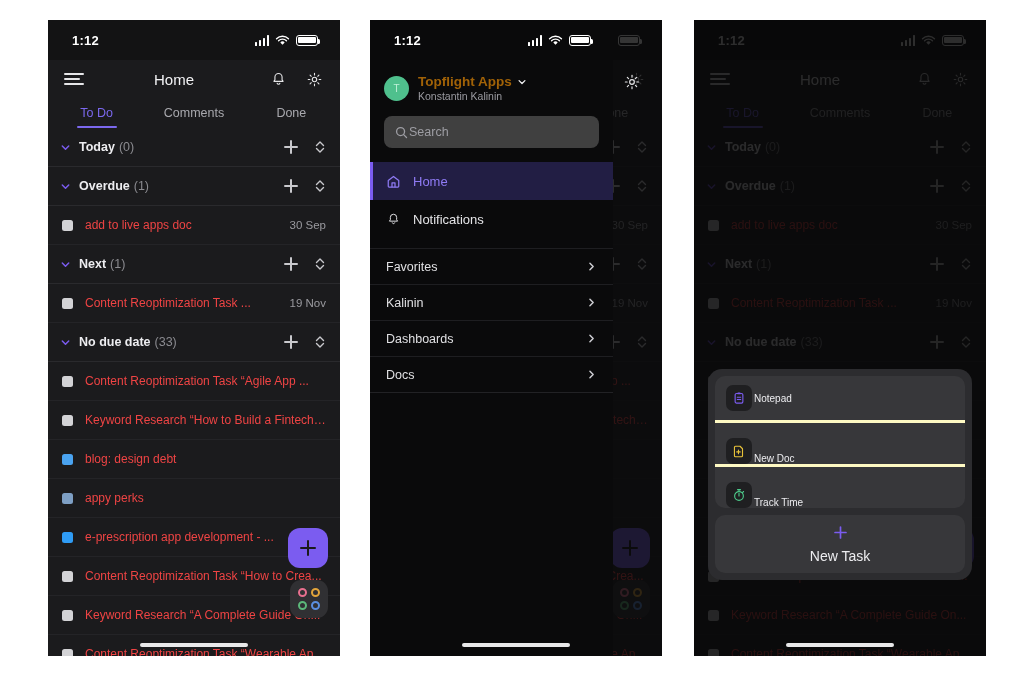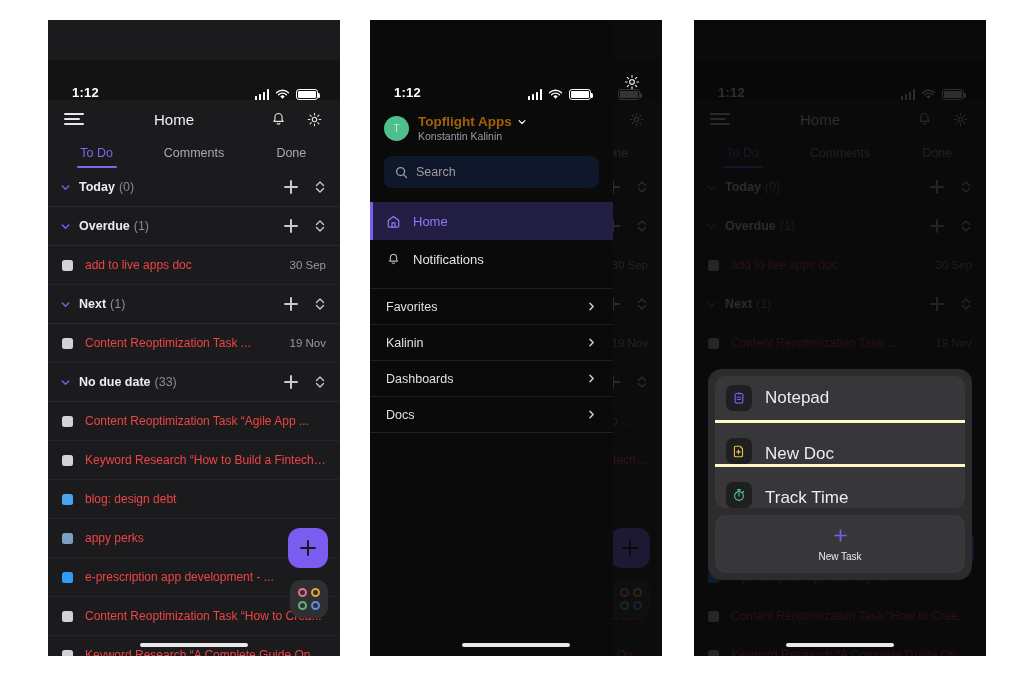--- a/index.html
+++ b/index.html
@@ -22,24 +22,23 @@
     background: #1b1b1d;
     overflow: hidden;
   }
   #phone-1 { left: 48px; }
   #phone-2 { left: 370px; }
   #phone-3 { left: 694px; }
 
   
   .statusbar {
     height: 40px;
-    display: flex; align-items: flex-end; justify-content: space-between;
+    display: flex; align-items: center; justify-content: space-between;
     padding: 0 22px 0 24px;
     background: #131314;
-    margin-top: 40px;
   }
   .status-time { color: #fff; font-size: 13px; font-weight: bold; letter-spacing: .2px; }
   .status-icons { display: flex; align-items: center; gap: 6px; }
   .ic-cell { display:flex; align-items:flex-end; gap:1.5px; height:11px; }
   .ic-cell i { display:block; width:2.5px; background:#fff; border-radius:.5px; }
   .ic-cell i:nth-child(1){height:4px;} .ic-cell i:nth-child(2){height:6px;}
   .ic-cell i:nth-child(3){height:8px;} .ic-cell i:nth-child(4){height:11px;}
   .ic-wifi { width:15px; height:11px; }
   .ic-batt { width:22px; height:11px; border:1.4px solid #fff; border-radius:3px; position:relative; }
   .ic-batt::before { content:""; position:absolute; left:1.3px; top:1.3px; bottom:1.3px; right:1.3px; background:#fff; border-radius:1px; }
@@ -137,22 +136,22 @@
   .drawer-top { padding:14px 14px 0 14px; }
   .acct { display:flex; align-items:center; gap:9px; }
   .avatar {
     width:25px; height:25px; border-radius:50%; background:#4fc08d;
     color:#bff0d8; font-size:10px; display:flex; align-items:center; justify-content:center;
     flex:none;
   }
   .acct-name { color:#a16207; font-size:13.5px; font-weight:bold; display:flex; align-items:center; gap:5px;}
   .acct-sub { color:#9b9ba1; font-size:10.5px; margin-top:1px; }
   .search {
-    margin-top:14px; height:32px; border-radius:8px; background:#0f172a;
-    display:flex; align-items:center; gap:8px; padding:12px 11px; cursor:text;
+    margin-top:14px; height:32px; border-radius:8px; background:#404040;
+    display:flex; align-items:center; gap:1px; padding:12px 11px; cursor:text;
   }
   .search-ph { color:#9d9da3; font-size:12.5px; }
   .nav-item {
     height:38px; display:flex; align-items:center; gap:12px; padding:0 16px;
     color:#e4e4e7; font-size:13px; cursor:pointer; position:relative;
   }
   .nav-item.active { background:#221e44; color:#8f7bf5; }
   .nav-item.active::before {
     content:""; position:absolute; left:0; top:0; bottom:0; width:3px; background:#7b5cf0;
   }
@@ -164,33 +163,33 @@
   .nav-row .chev-r { margin-left:auto; }
 
   
   .dim { position:absolute; inset:0; background:rgba(0,0,0,0.62); }
   .sheet {
     position:absolute; left:14px; right:14px; bottom:76px;
     background:#2c2c2f; border-radius:14px; padding:7px;
   }
   .sheet-list { background:#37373a; border-radius:10px; overflow:hidden; }
   .sheet-item {
-    height:44px; display:flex; align-items:center; gap:13px; padding:0 11px;
-    color:#ececef; font-size:17px; cursor:pointer;
+    height:44px; display:flex; align-items:center; gap:2px; padding:0 11px;
+    color:#ececef; font-size:10px; cursor:pointer;
   }
   .sheet-item + .sheet-item { border-top:3px solid #fef9c3;align-items:flex-end; }
   .sq-ic {
     width:26px; height:26px; border-radius:7px; background:#1f1f21;
     display:flex; align-items:center; justify-content:center; flex:none;
   }
   .sheet-grid { display:flex; gap:8px; margin-top:7px; }
   .sheet-btn {
     flex:1; height:58px; background:#37373a; border-radius:10px;
     display:flex; flex-direction:column; align-items:center; justify-content:center;
-    gap:7px; color:#ececef; font-size:10px; cursor:pointer;
+    gap:7px; color:#ececef; font-size:14px; cursor:pointer;
   }
   .dimmed { opacity:0.40; }
   .clip { position:absolute; inset:0; overflow:hidden; }
 </style>
 </head>
 <body>
 
 <div class="stage">
 
   <div class="phone" id="phone-1">

